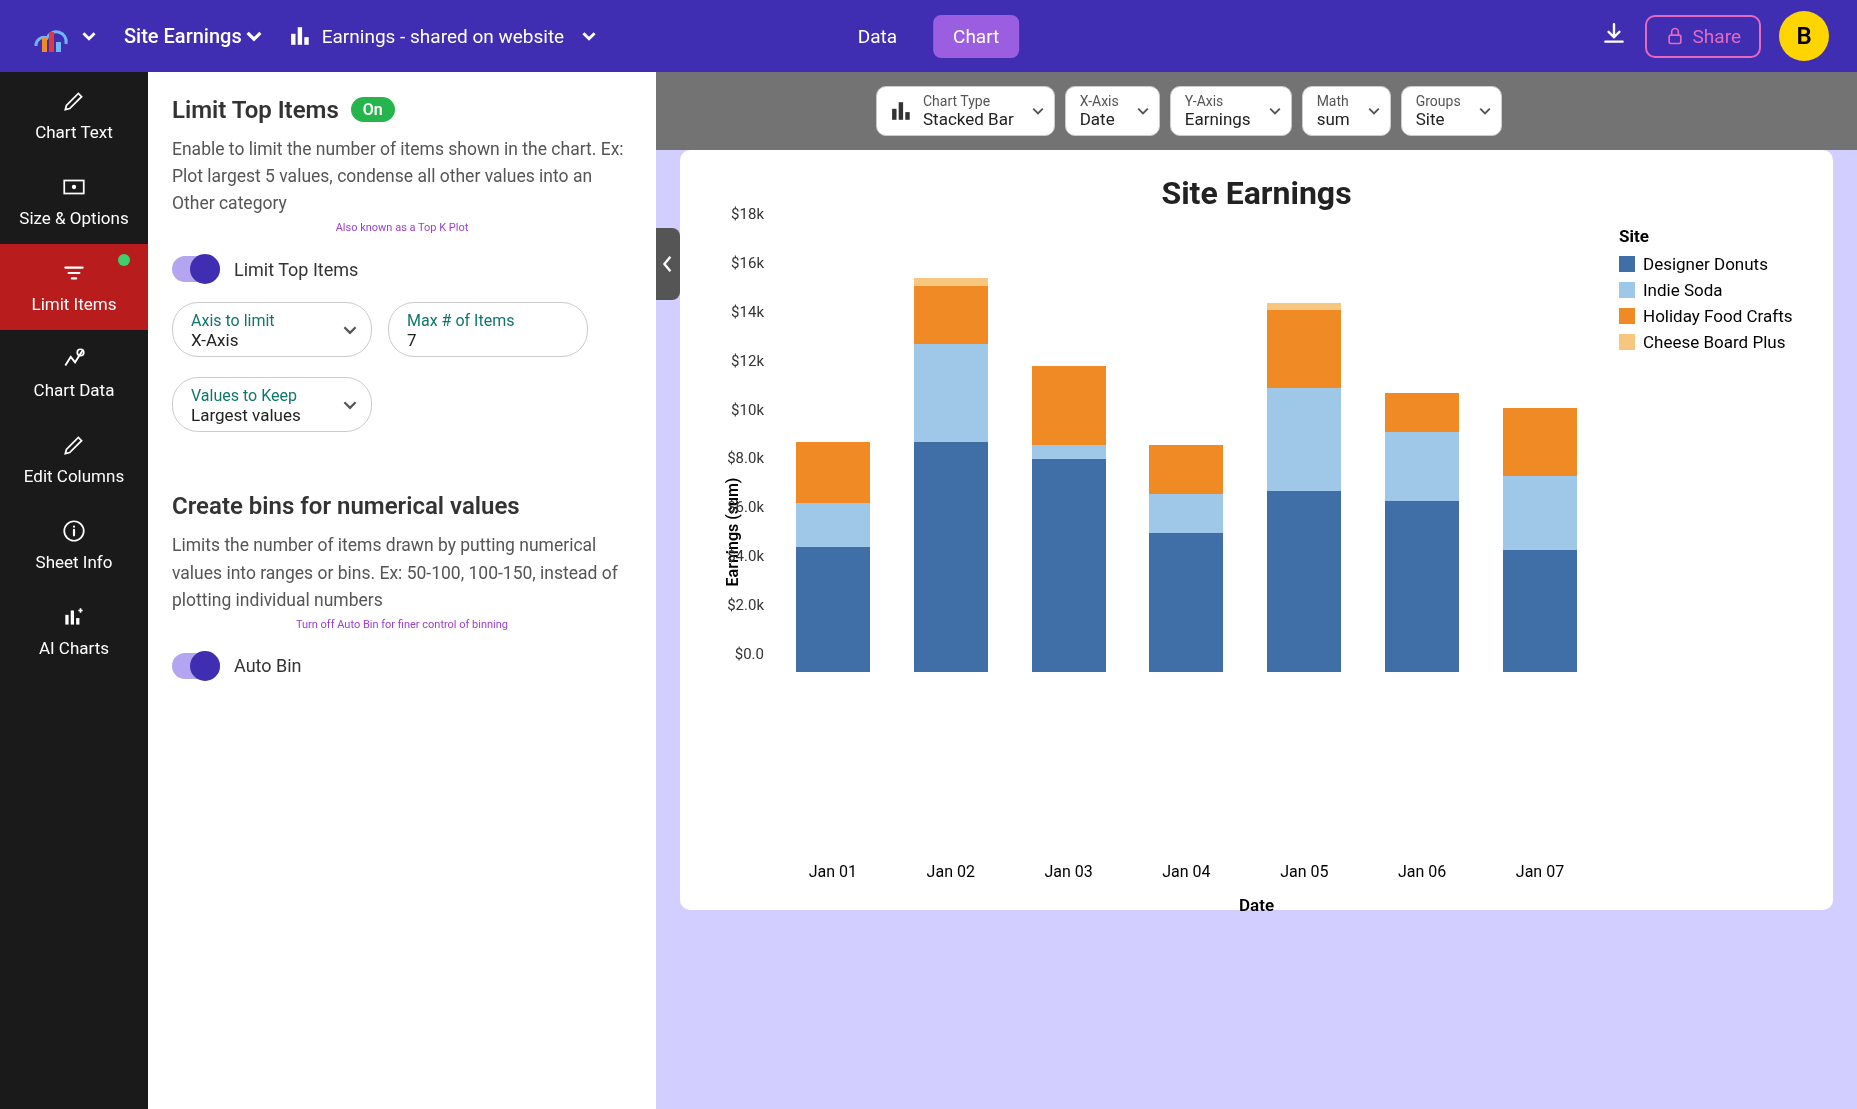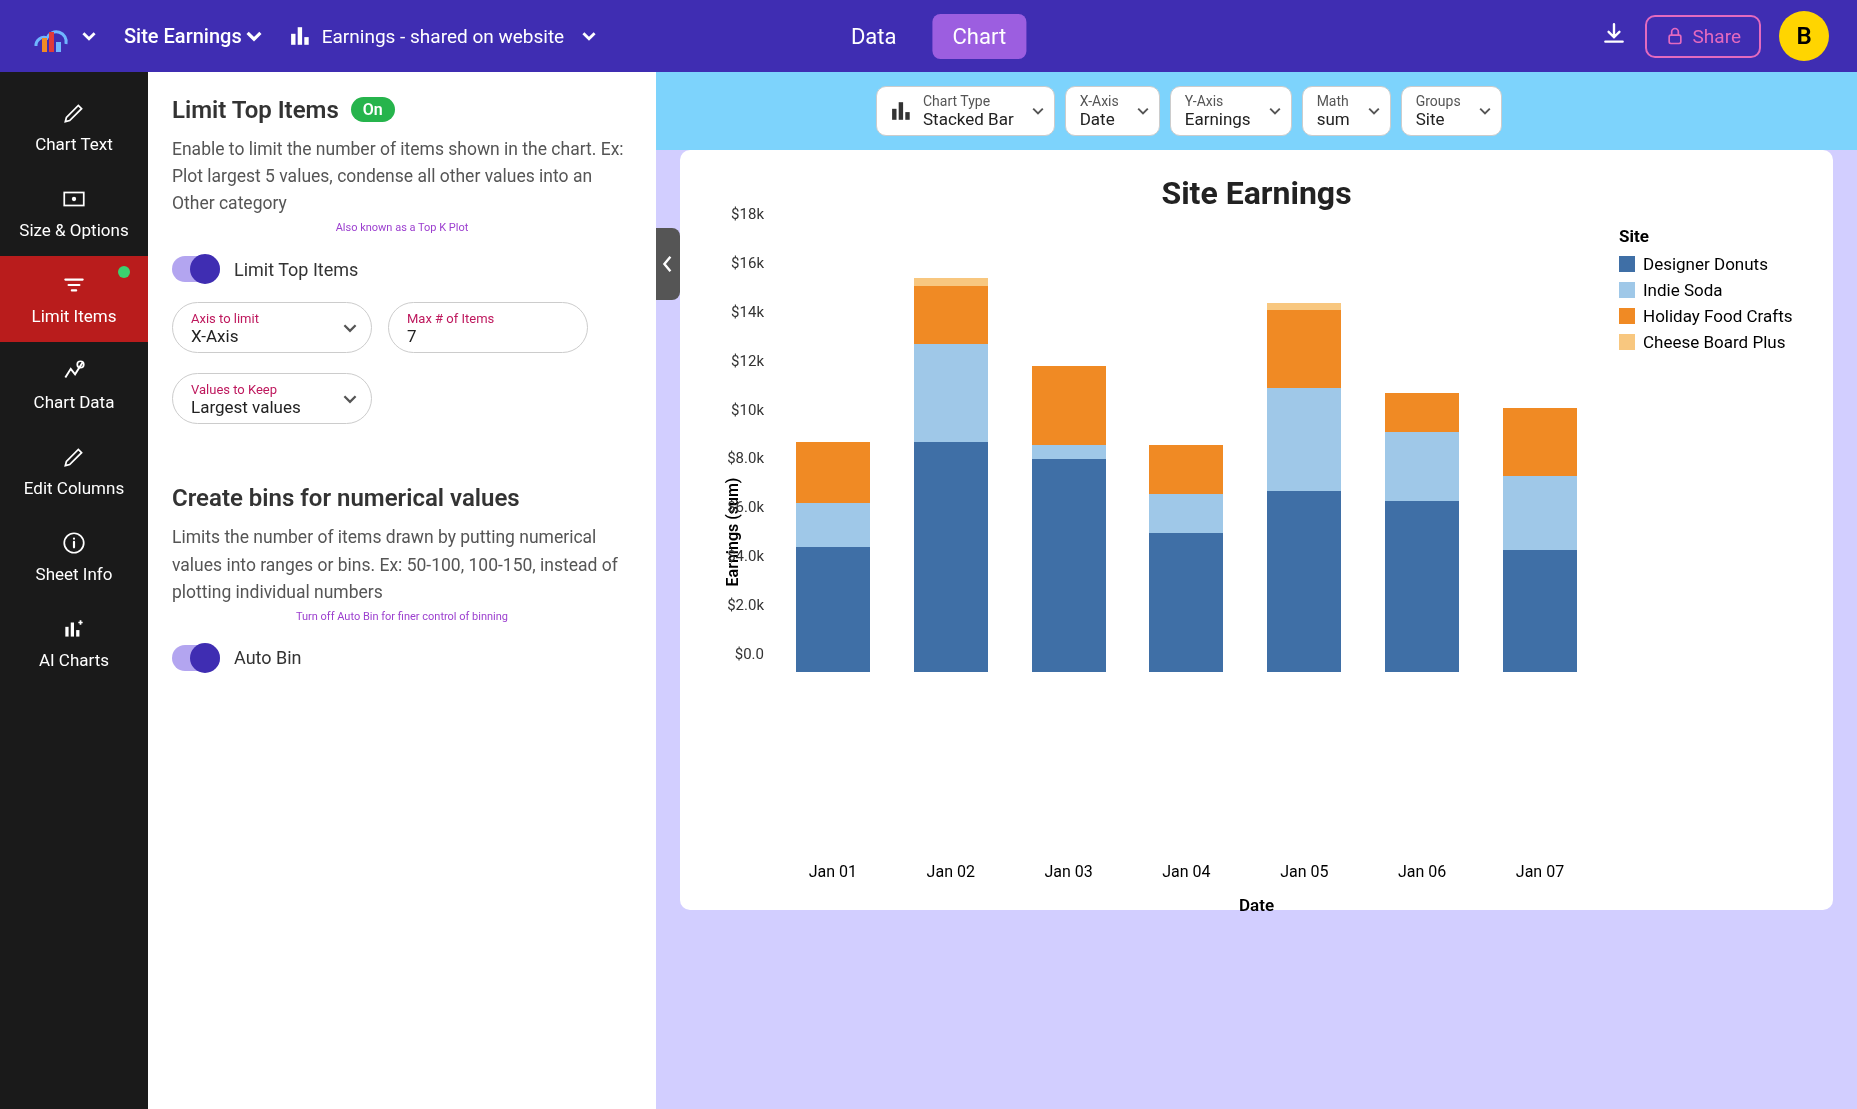--- a/index.html
+++ b/index.html
@@ -6,55 +6,55 @@
 body { background: #f5f5f5; width: 1857px; height: 1109px; overflow: hidden; }
 
 .topbar { height: 72px; background: #3f2db2; display: flex; align-items: center; padding: 0 28px; color: #fff; }
 .logo-wrap { display: flex; align-items: center; gap: 6px; margin-right: 28px; cursor: pointer; }
 .logo-cloud { width: 48px; height: 40px; position: relative; }
 .proj-name { font-size: 20px; font-weight: 500; display: flex; align-items: center; gap: 4px; cursor: pointer; margin-right: 28px; }
 .sheet-chip { display: flex; align-items: center; gap: 10px; font-size: 19px; cursor: pointer; }
 .sheet-chip svg { flex-shrink: 0; }
 .flex-spacer { flex: 1; }
 .tabgroup { display: flex; gap: 16px; align-items: center; }
-.toptab { padding: 10px 20px; border-radius: 8px; font-size: 22px; color: #fff; cursor: pointer; }
+.toptab { padding: 10px 20px; border-radius: 8px; font-size: 19px; color: #fff; cursor: pointer; }
 .toptab.active { background: #9c5ee0; }
 .top-actions { display: flex; align-items: center; gap: 18px; margin-left: auto; }
 .dl-btn { cursor: pointer; }
 .share-btn { display: flex; align-items: center; gap: 8px; border: 2px solid #e46abf; color: #e46abf; padding: 8px 18px; border-radius: 10px; font-size: 19px; cursor: pointer; background: transparent; }
 .avatar { width: 50px; height: 50px; border-radius: 50%; background: #ffd500; color: #000; font-weight: 600; font-size: 24px; display: flex; align-items: center; justify-content: center; cursor: pointer; }
 
 .main { display: flex; height: calc(100% - 72px); }
-.sidenav { width: 148px; background: #1a1a1a; display: flex; flex-direction: column; padding-top: 12px; }
+.sidenav { width: 148px; background: #1a1a1a; display: flex; flex-direction: column; }
 .navitem { display: flex; flex-direction: column; align-items: center; gap: 8px; padding: 16px 8px; color: #fff; cursor: pointer; font-size: 17px; position: relative; }
 .navitem.active { background: #b91c1c; }
 .navitem .dot { position: absolute; top: 10px; right: 18px; width: 12px; height: 12px; border-radius: 50%; background: #3bd16f; }
 .navitem svg { width: 26px; height: 26px; }
 
 .panel { width: 508px; background: #fff; padding: 24px 24px; overflow-y: auto; color: #333; }
 .panel h2 { font-size: 24px; font-weight: 600; display: inline; }
 .badge-on { display: inline-block; background: #26b44c; color: #fff; font-size: 16px; font-weight: 600; padding: 3px 12px; border-radius: 14px; margin-left: 8px; vertical-align: 3px; }
 .panel-desc { font-size: 17.5px; color: #555; margin-top: 12px; line-height: 1.55; }
 .panel-link { color: #9c3fcf; font-size: 11px; display: block; margin-top: 4px; cursor: pointer; text-align: center; }
 .toggle-row { display: flex; align-items: center; gap: 14px; margin-top: 22px; }
 .toggle { width: 48px; height: 26px; background: #b3a5f0; border-radius: 13px; position: relative; cursor: pointer; }
 .toggle::after { content: ""; position: absolute; right: 0; top: -2px; width: 30px; height: 30px; background: #3f2db2; border-radius: 50%; }
 .toggle-label { font-size: 18px; color: #333; }
 .field-row { display: flex; gap: 16px; margin-top: 20px; }
 .field { border: 1.5px solid #ccc; border-radius: 26px; padding: 8px 18px 6px; position: relative; min-width: 200px; cursor: pointer; }
-.field .flabel { font-size: 13px; color: #be185d; }
+.field .flabel { font-size: 16px; color: #0f766e; }
 .field .fvalue { font-size: 17px; color: #222; }
 .field.compact { min-width: 200px; }
 .field .chev { position: absolute; right: 14px; top: 50%; transform: translateY(-50%); }
 .panel h3 { font-size: 24px; font-weight: 600; margin-top: 60px; }
 
 .collapse-handle { width: 24px; height: 72px; background: #555; position: absolute; left: 656px; top: 228px; border-radius: 0 8px 8px 0; display: flex; align-items: center; justify-content: center; cursor: pointer; color: #fff; z-index: 5; }
 
 .chart-area { flex: 1; background: #d2ceff; padding: 0; position: relative; }
-.chart-controls { display: flex; gap: 10px; padding: 14px 20px 14px 220px; background: #7dd3fc; }
+.chart-controls { display: flex; gap: 10px; padding: 14px 20px 14px 220px; background: #737373; }
 .ctrl { border: 1.5px solid #ccc; border-radius: 10px; padding: 6px 40px 6px 14px; position: relative; cursor: pointer; background: #fff; display: flex; align-items: center; gap: 10px; }
 .ctrl .clabel { font-size: 14px; color: #555; display:block; }
 .ctrl .cvalue { font-size: 17px; color: #222; display:block; }
 .ctrl .chev { position: absolute; right: 10px; top: 50%; transform: translateY(-50%); }
 
 .chart-card { background: #fff; margin: 0 24px 24px 24px; border-radius: 10px; padding: 24px 24px 24px 24px; height: 760px; position: relative; }
 .chart-title { text-align: center; font-size: 32px; font-weight: 700; color: #222; margin-bottom: 10px; }
 .plot-wrap { display: flex; height: 620px; }
 .yaxis { width: 70px; position: relative; }
 .ylab { position: absolute; left: -26px; top: 50%; transform: translateY(-50%) rotate(-90deg); font-size: 16px; font-weight: 600; white-space: nowrap; }

